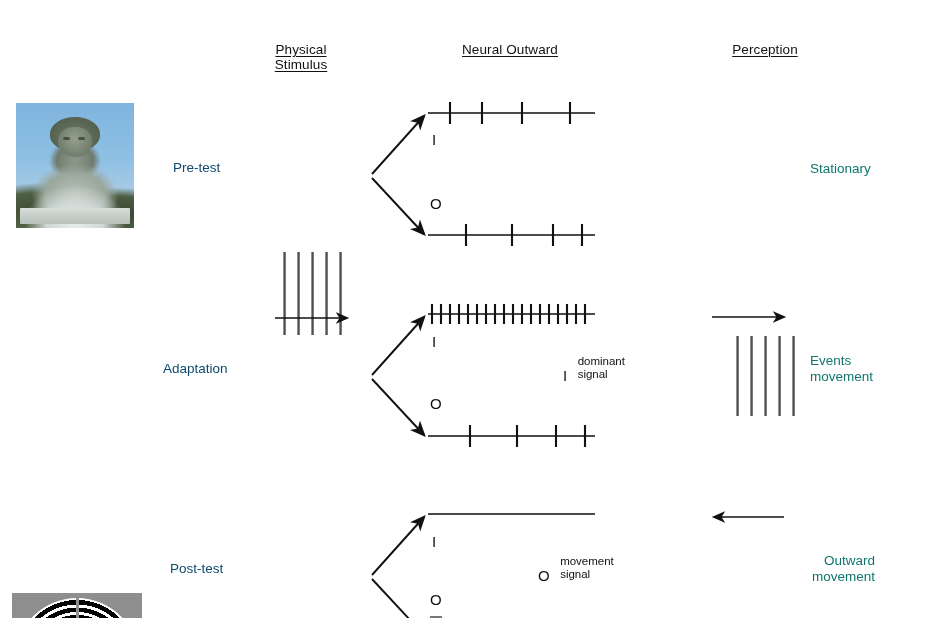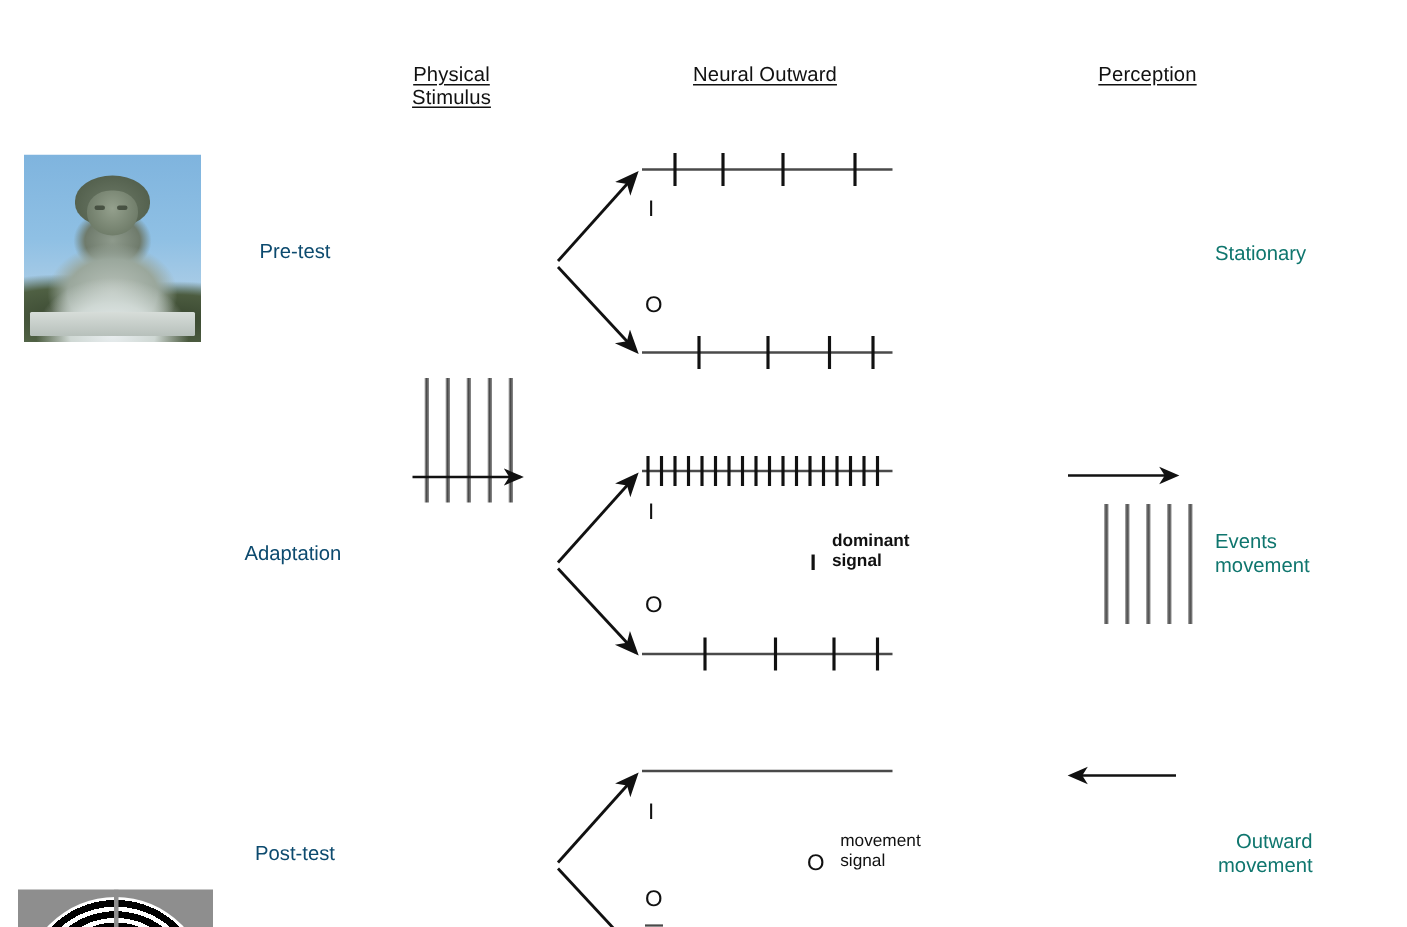--- a/index.html
+++ b/index.html
@@ -239,21 +239,21 @@
       <line x1="104" y1="128" x2="104" y2="150"></line>
       <line x1="151" y1="128" x2="151" y2="150"></line>
       <line x1="190" y1="128" x2="190" y2="150"></line>
       <line x1="219" y1="128" x2="219" y2="150"></line>
     </g>
   </svg>
 
   <div class="abs io-label" style="left:432px;top:310px;">I</div>
   <div class="abs io-label" style="left:430px;top:372px;">O</div>
 
-  <div class="abs" style="left:540px;top:331px;width:120px;font-weight:bold;">
+  <div class="abs" style="left:563px;top:331px;width:120px;">
     <span class="io-label" style="display:inline-block;vertical-align:-1px;margin-right:6px;">I</span>
     <span class="dom-wrap" style="display:inline-block;white-space:pre-line;vertical-align:2px;">dominant
 signal</span>
   </div>
 
   <svg class="abs" style="left:712px;top:285px;" width="82" height="16">
     <defs>
       <marker id="ah4" markerWidth="9" markerHeight="9" refX="7" refY="4.2" orient="auto">
         <path d="M0,0.6 L8.4,4.2 L0,7.8 L2.3,4.2 Z" fill="#111"></path>
       </marker>

